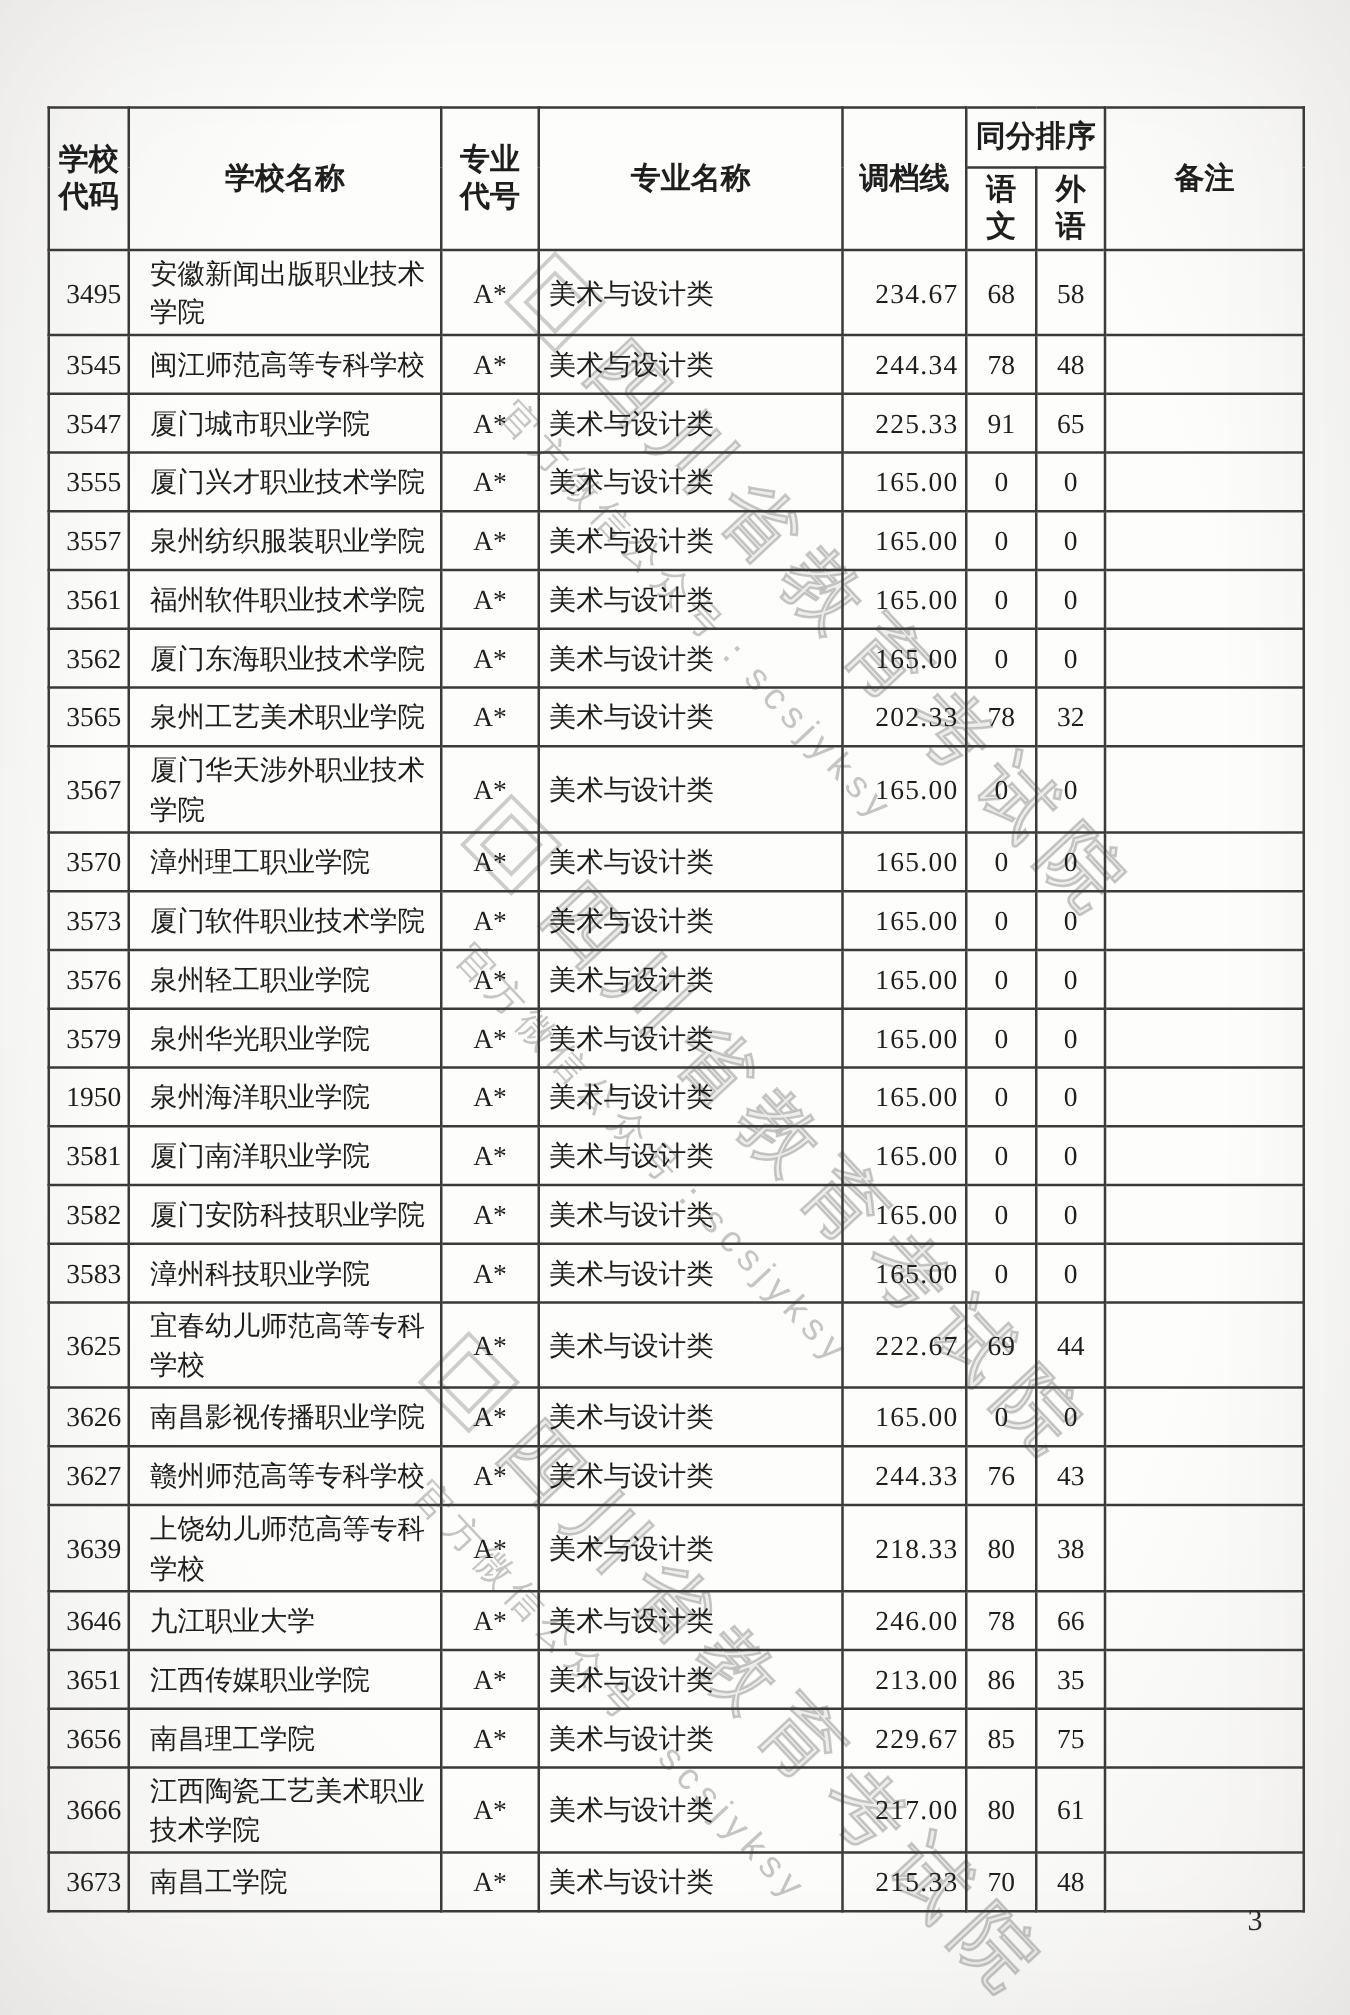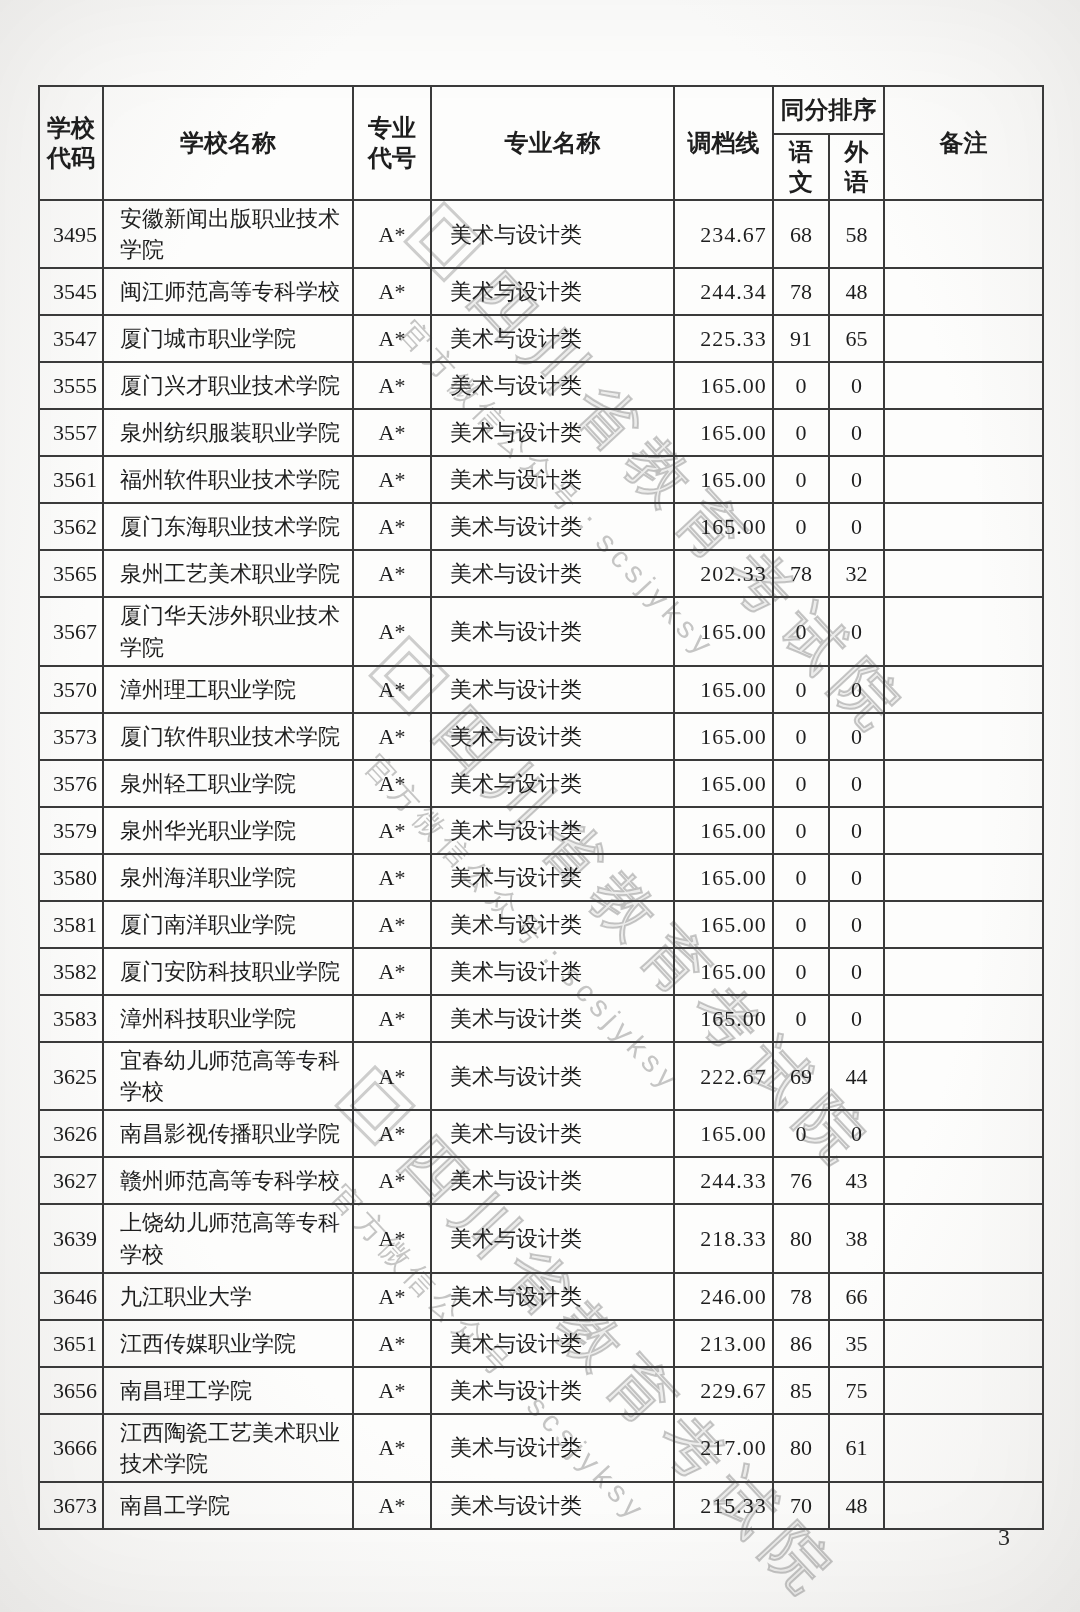--- a/index.html
+++ b/index.html
@@ -77,21 +77,21 @@
   td{
     font-size:22px;
     line-height:1.42;
     height:41px;            
     padding:2px 4px;
     word-break:break-all;
   }
   td.td-code{text-align:center;padding-left:12px;}
   td.td-school{text-align:left;padding-left:16px;padding-right:6px;}
   td.td-major-code{text-align:center;font-family:"Liberation Serif","DejaVu Serif",serif;}
-  td.td-major{text-align:left;padding-left:18px;}
+  td.td-major{text-align:left;padding-left:7px;}
   td.td-cutoff{text-align:center;letter-spacing:1px;padding-left:24px;}
   td.td-num{text-align:center;}
   td.td-remarks{text-align:center;}
 
   
   .page-number{
     position:absolute;
     right:70px;top:1524px;
     font-size:24px;color:#2a2a2a;
     z-index:1;
@@ -284,21 +284,21 @@
             <td class="td-code">3579</td>
             <td class="td-school">泉州华光职业学院</td>
             <td class="td-major-code">A*</td>
             <td class="td-major">美术与设计类</td>
             <td class="td-cutoff">165.00</td>
             <td class="td-num">0</td>
             <td class="td-num">0</td>
             <td class="td-remarks"></td>
           </tr>
           <tr>
-            <td class="td-code">3580</td>
+            <td class="td-code">1950</td>
             <td class="td-school">泉州海洋职业学院</td>
             <td class="td-major-code">A*</td>
             <td class="td-major">美术与设计类</td>
             <td class="td-cutoff">165.00</td>
             <td class="td-num">0</td>
             <td class="td-num">0</td>
             <td class="td-remarks"></td>
           </tr>
           <tr>
             <td class="td-code">3581</td>

